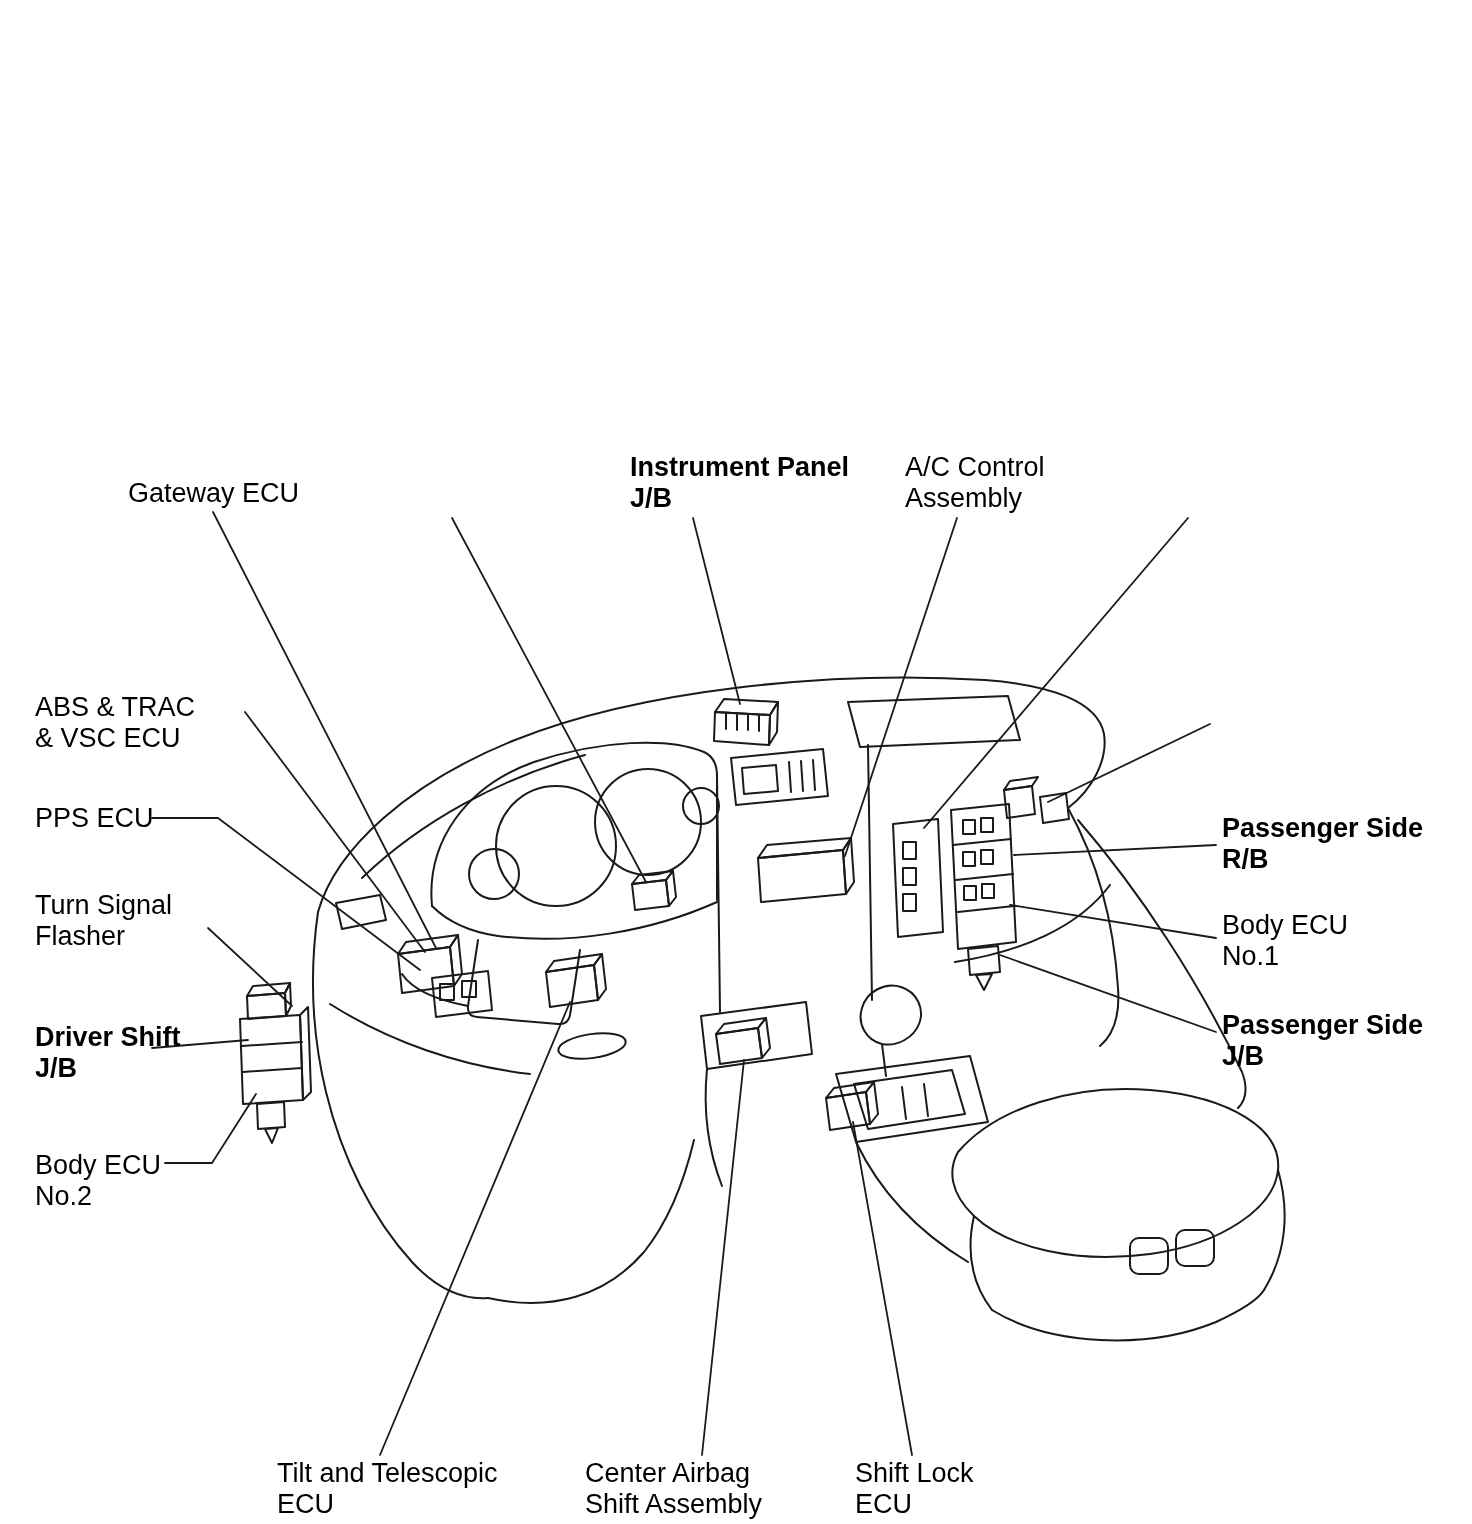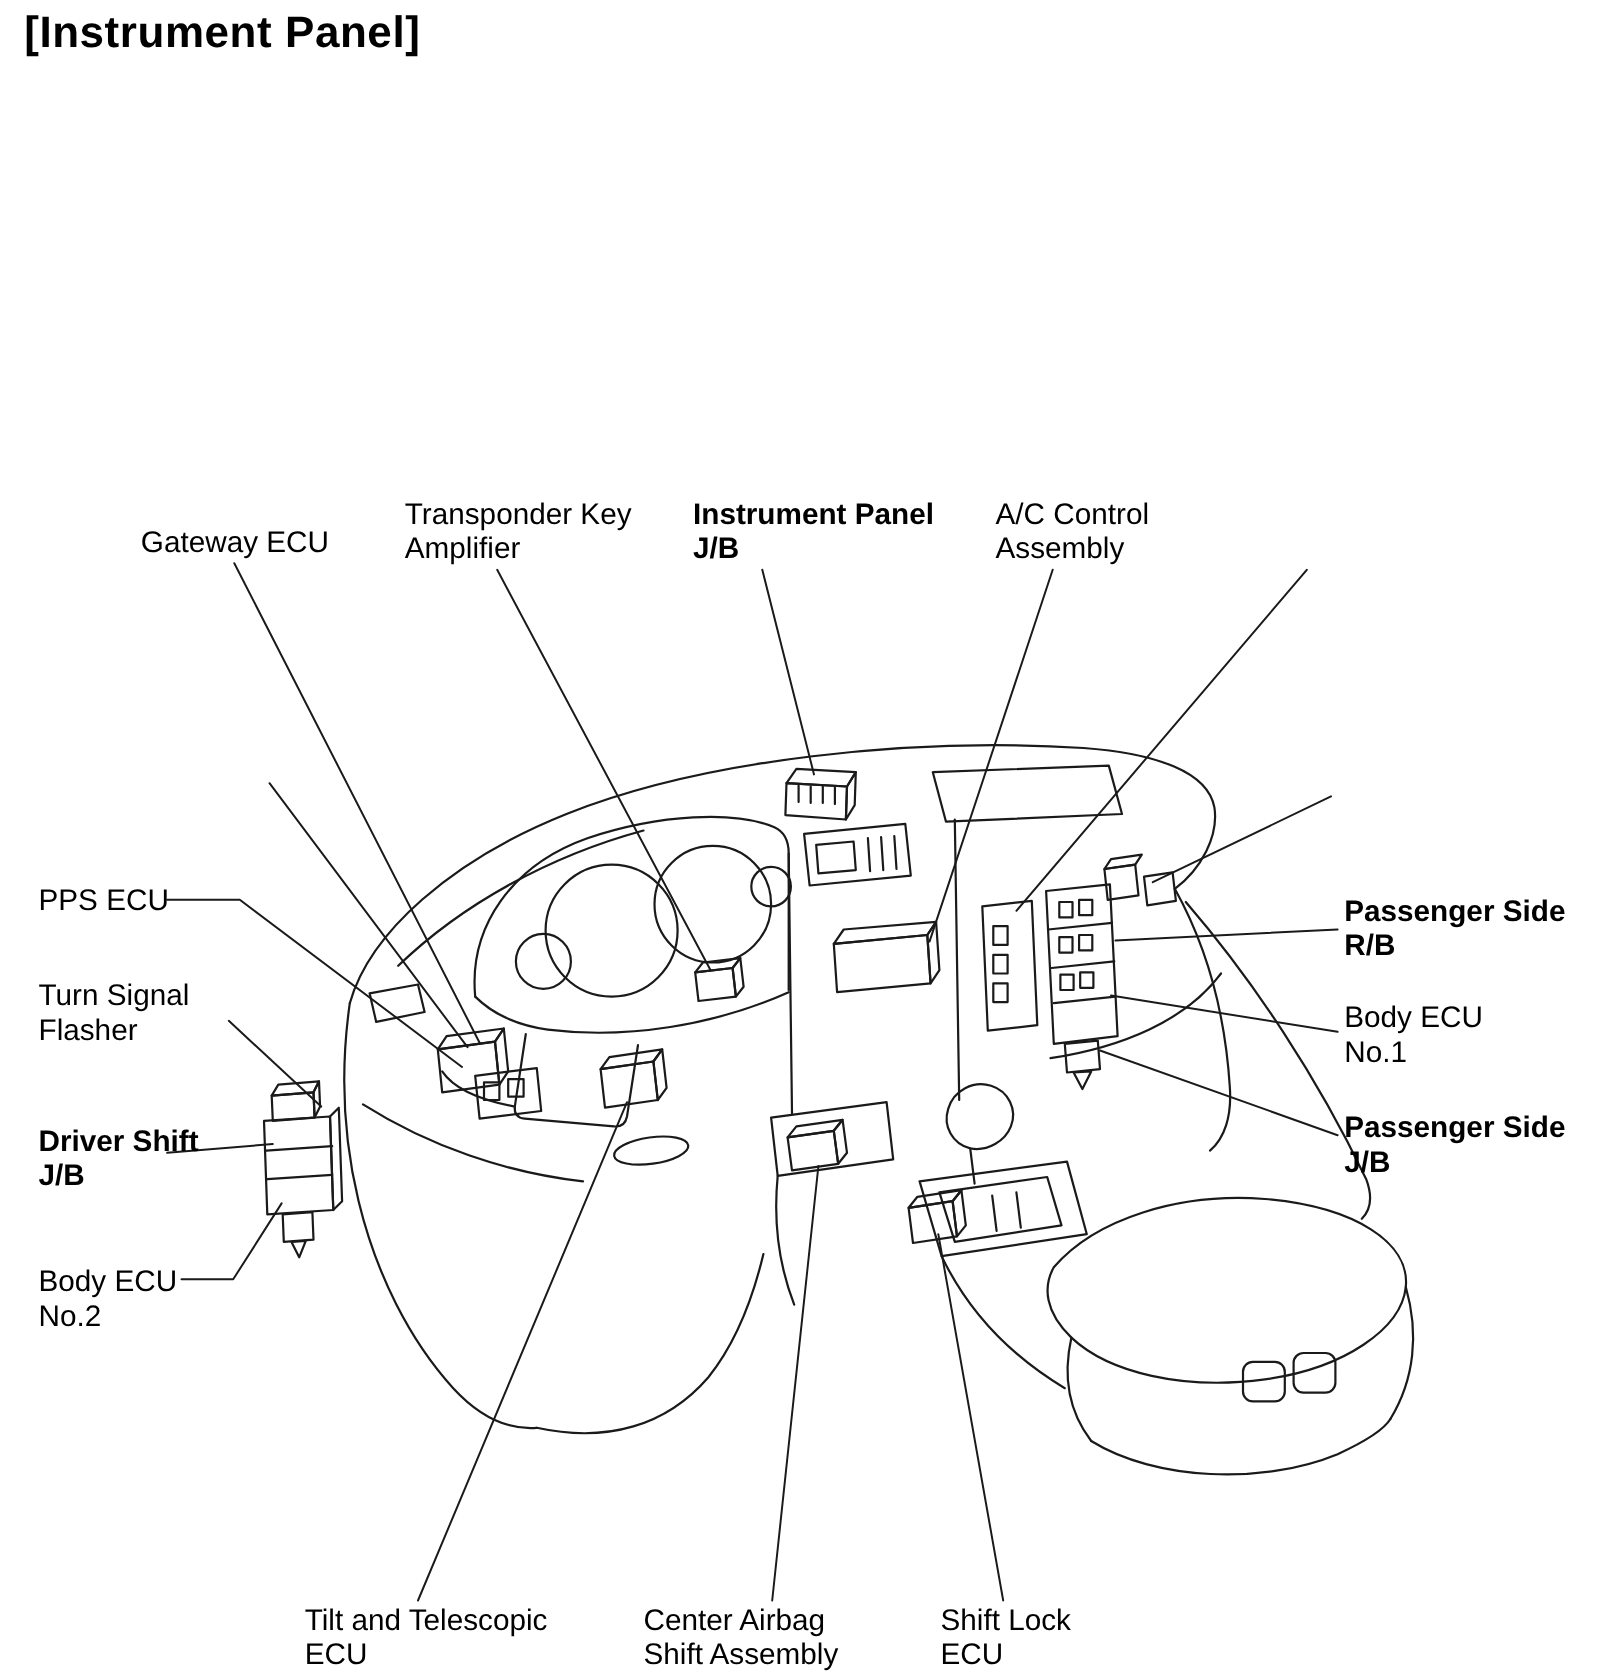--- a/index.html
+++ b/index.html
@@ -198,30 +198,29 @@
         <path d="M 380,1455 L 570,1002"></path>
       </g>
     <g data-name="leader-center-airbag-sensor">
         <path d="M 702,1455 L 744,1060"></path>
       </g>
     <g data-name="leader-shift-lock-ecu">
         <path d="M 912,1455 L 853,1122"></path>
       </g>
   </svg>
 
-  <div class="title" data-name="page-title">[Instrument Panel]</div>
 
   <div class="label" style="left:128px;top:478px;text-align:right;" data-name="label-gateway-ecu">Gateway ECU</div>
-  <div class="label" style="left:368px;top:452px;" data-name="label-transponder-key-amplifier">Transponder Key
-Amplifier</div>
   <div class="label bold" style="left:630px;top:452px;" data-name="label-instrument-panel-jb">Instrument Panel
 J/B</div>
   <div class="label" style="left:905px;top:452px;" data-name="label-ac-control-assembly">A/C Control
 Assembly</div>
 
+  <div class="label" style="left:35px;top:692px;" data-name="label-abs-trac-vsc-ecu">ABS &amp; TRAC
+&amp; VSC ECU</div>
   <div class="label" style="left:35px;top:803px;" data-name="label-pps-ecu">PPS ECU</div>
   <div class="label" style="left:35px;top:890px;" data-name="label-turn-signal-flasher">Turn Signal
 Flasher</div>
   <div class="label bold" style="left:35px;top:1022px;" data-name="label-driver-side-jb">Driver Shift
 J/B</div>
   <div class="label" style="left:35px;top:1150px;" data-name="label-body-ecu-no2">Body ECU
 No.2</div>
 
   <div class="label bold" style="left:1222px;top:813px;" data-name="label-passenger-side-rb">Passenger Side
 R/B</div>

